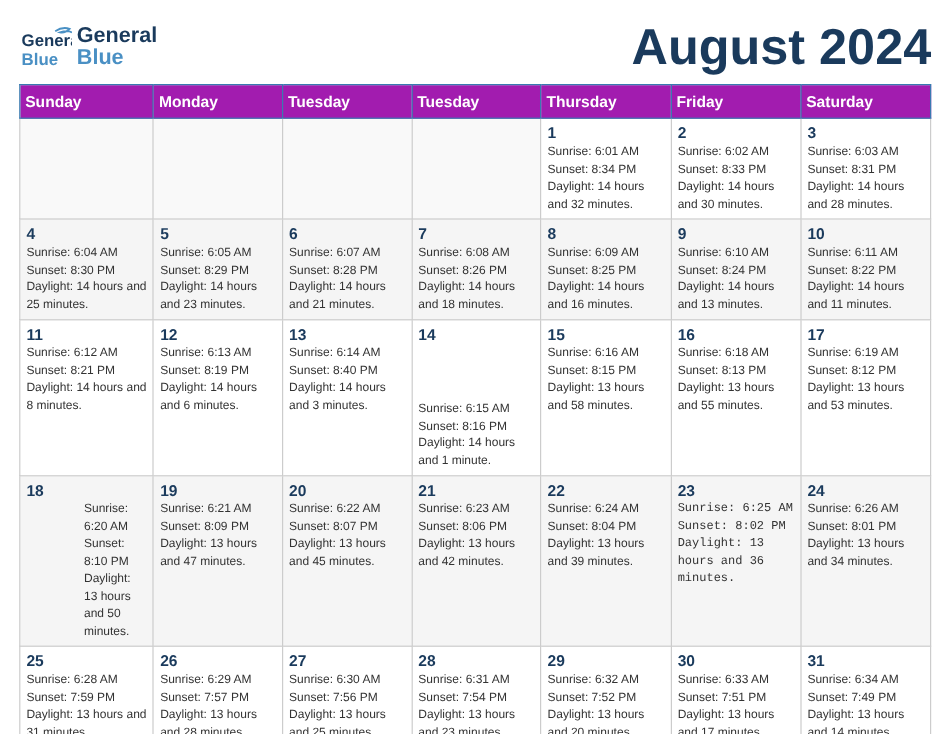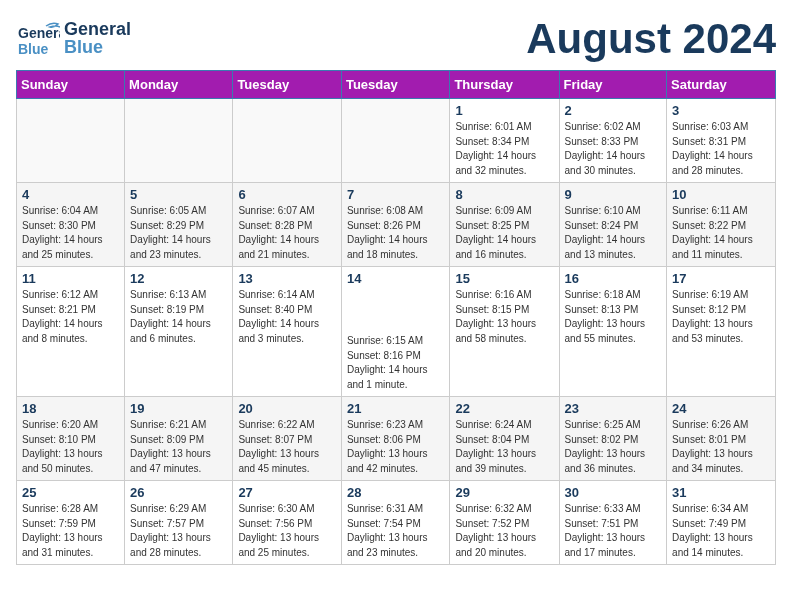--- a/index.html
+++ b/index.html
@@ -236,21 +236,21 @@
         <td>
           <span class="day-num">17</span>
           <div class="day-info" style="white-space: pre-line;">Sunrise: 6:19 AM
 Sunset: 8:12 PM
 Daylight: 13 hours and 53 minutes.</div>
         </td>
       </tr>
       <tr>
         <td>
           <span class="day-num">18</span>
-          <div class="day-info" style="white-space: pre-line;">Sunrise: 6:20 AM
+          <div class="day-info" style="white-space: pre-line; margin-left: 48px;">Sunrise: 6:20 AM
 Sunset: 8:10 PM
 Daylight: 13 hours and 50 minutes.</div>
         </td>
         <td>
           <span class="day-num">19</span>
           <div class="day-info" style="white-space: pre-line;">Sunrise: 6:21 AM
 Sunset: 8:09 PM
 Daylight: 13 hours and 47 minutes.</div>
         </td>
         <td>
@@ -266,21 +266,21 @@
 Daylight: 13 hours and 42 minutes.</div>
         </td>
         <td>
           <span class="day-num">22</span>
           <div class="day-info" style="white-space: pre-line;">Sunrise: 6:24 AM
 Sunset: 8:04 PM
 Daylight: 13 hours and 39 minutes.</div>
         </td>
         <td>
           <span class="day-num">23</span>
-          <div class="day-info" style="white-space: pre-line;">Sunrise: 6:25 AM
+          <div class="day-info" style="white-space: pre-line; font-family: Liberation Mono, monospace;">Sunrise: 6:25 AM
 Sunset: 8:02 PM
 Daylight: 13 hours and 36 minutes.</div>
         </td>
         <td>
           <span class="day-num">24</span>
           <div class="day-info" style="white-space: pre-line;">Sunrise: 6:26 AM
 Sunset: 8:01 PM
 Daylight: 13 hours and 34 minutes.</div>
         </td>
       </tr>

